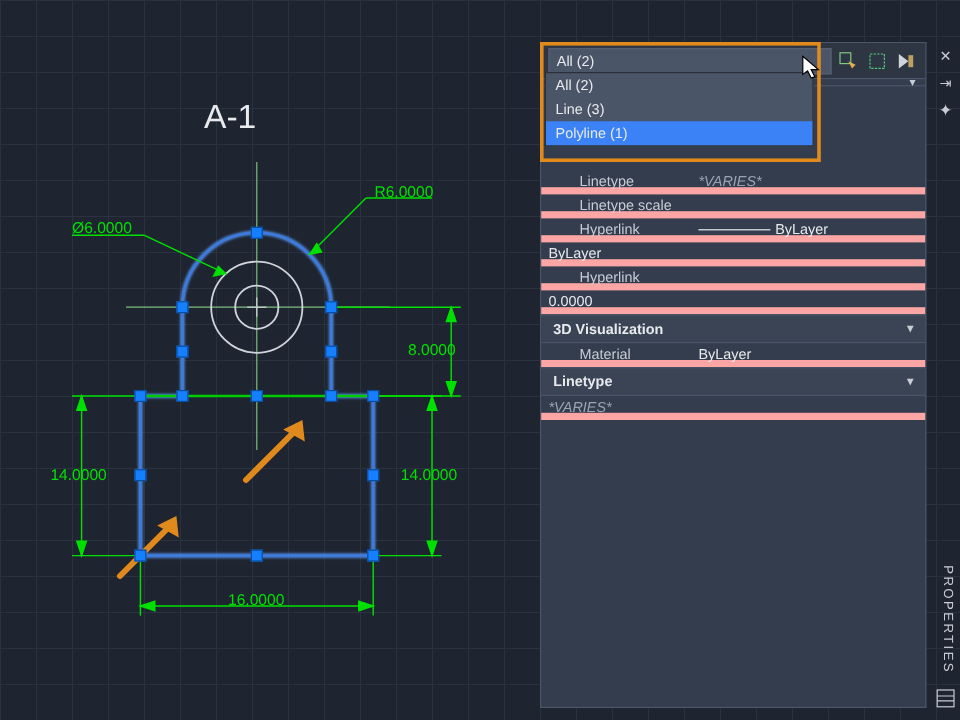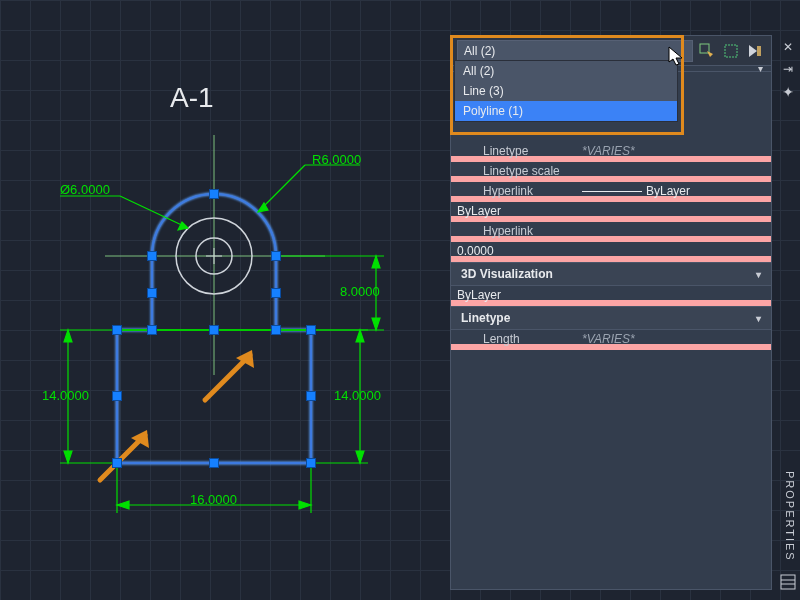--- a/index.html
+++ b/index.html
@@ -289,30 +289,30 @@
         <div class="prop-row">
           <div class="prop-value">0.0000</div>
         </div>
       </div>
     <div class="section-header">
       <span>3D Visualization</span>
       <span class="chevron">▾</span>
     </div>
     <div id="viz-rows">
         <div class="prop-row">
+          <div class="prop-label">Material</div>
           <div class="prop-value">ByLayer</div>
         </div>
       </div>
     <div class="section-header">
       <span>Linetype</span>
       <span class="chevron">▾</span>
     </div>
     <div id="geom-rows">
         <div class="prop-row">
-          <div class="prop-label">Length</div>
           <div class="prop-value italic">*VARIES*</div>
         </div>
       </div>
   </div>
 </div>
 
 <div class="dropdown" id="dropdown">
     <div class="dropdown-item">All (2)</div>
     <div class="dropdown-item">Line (3)</div>
     <div class="dropdown-item hover">Polyline (1)</div>

